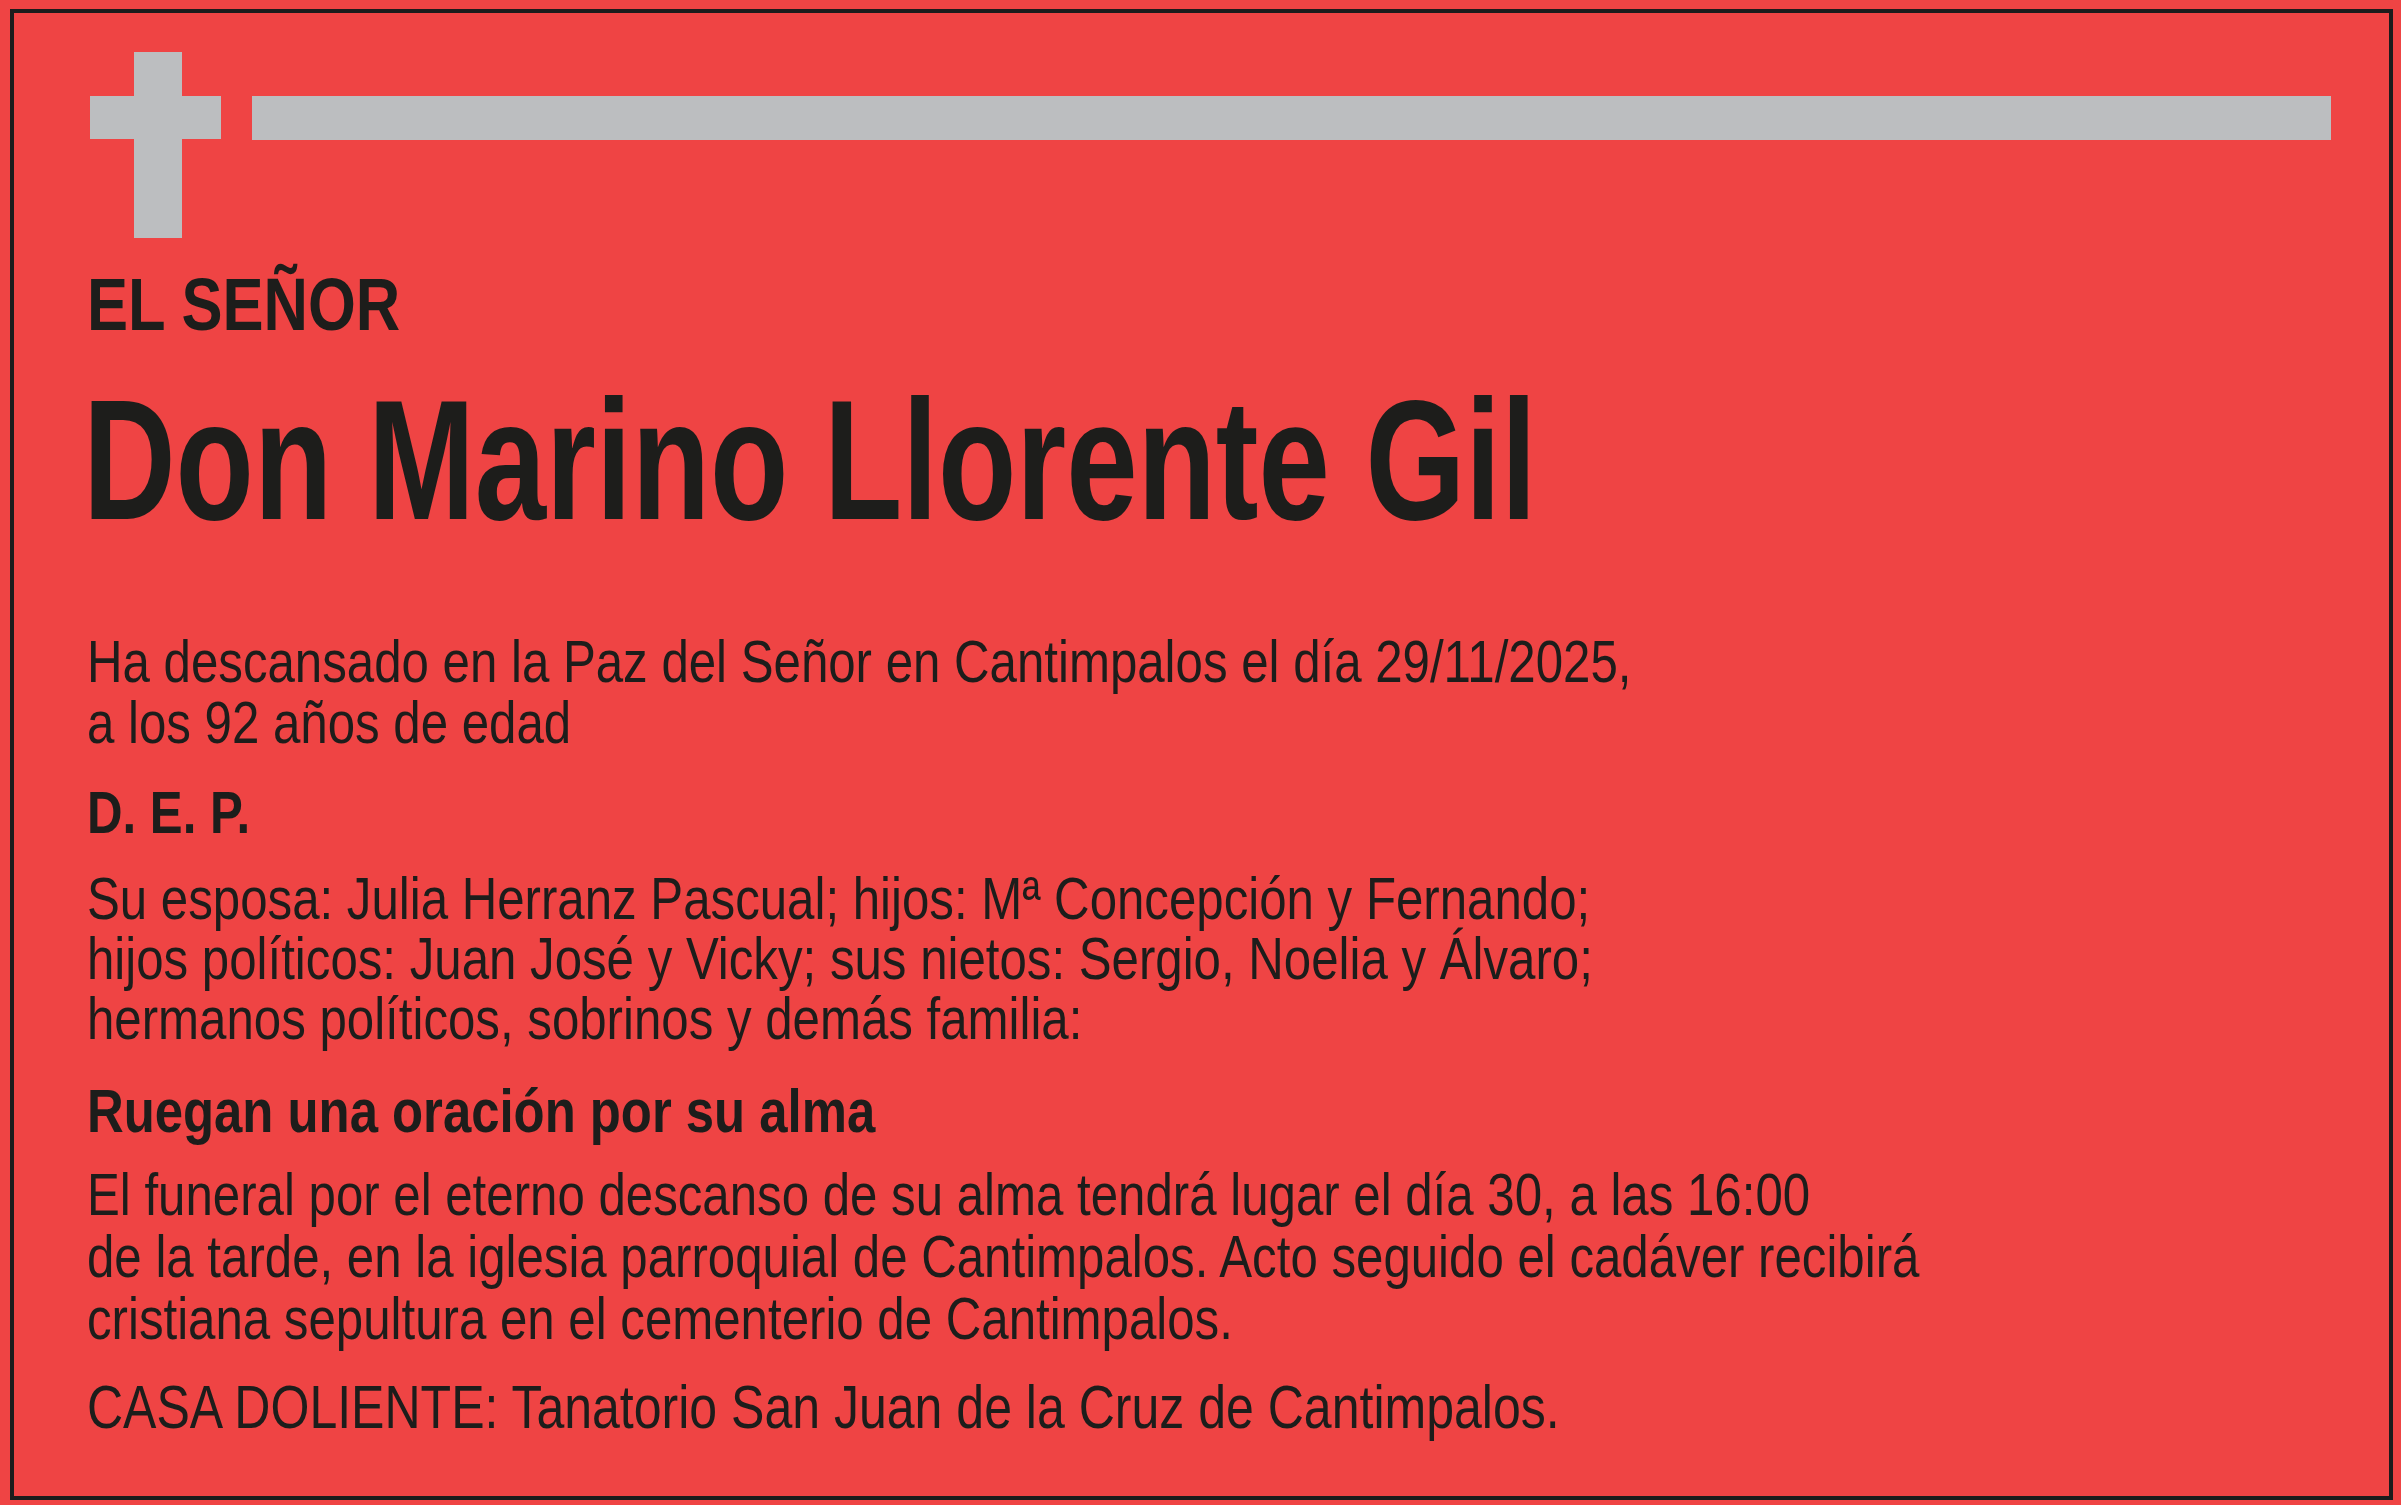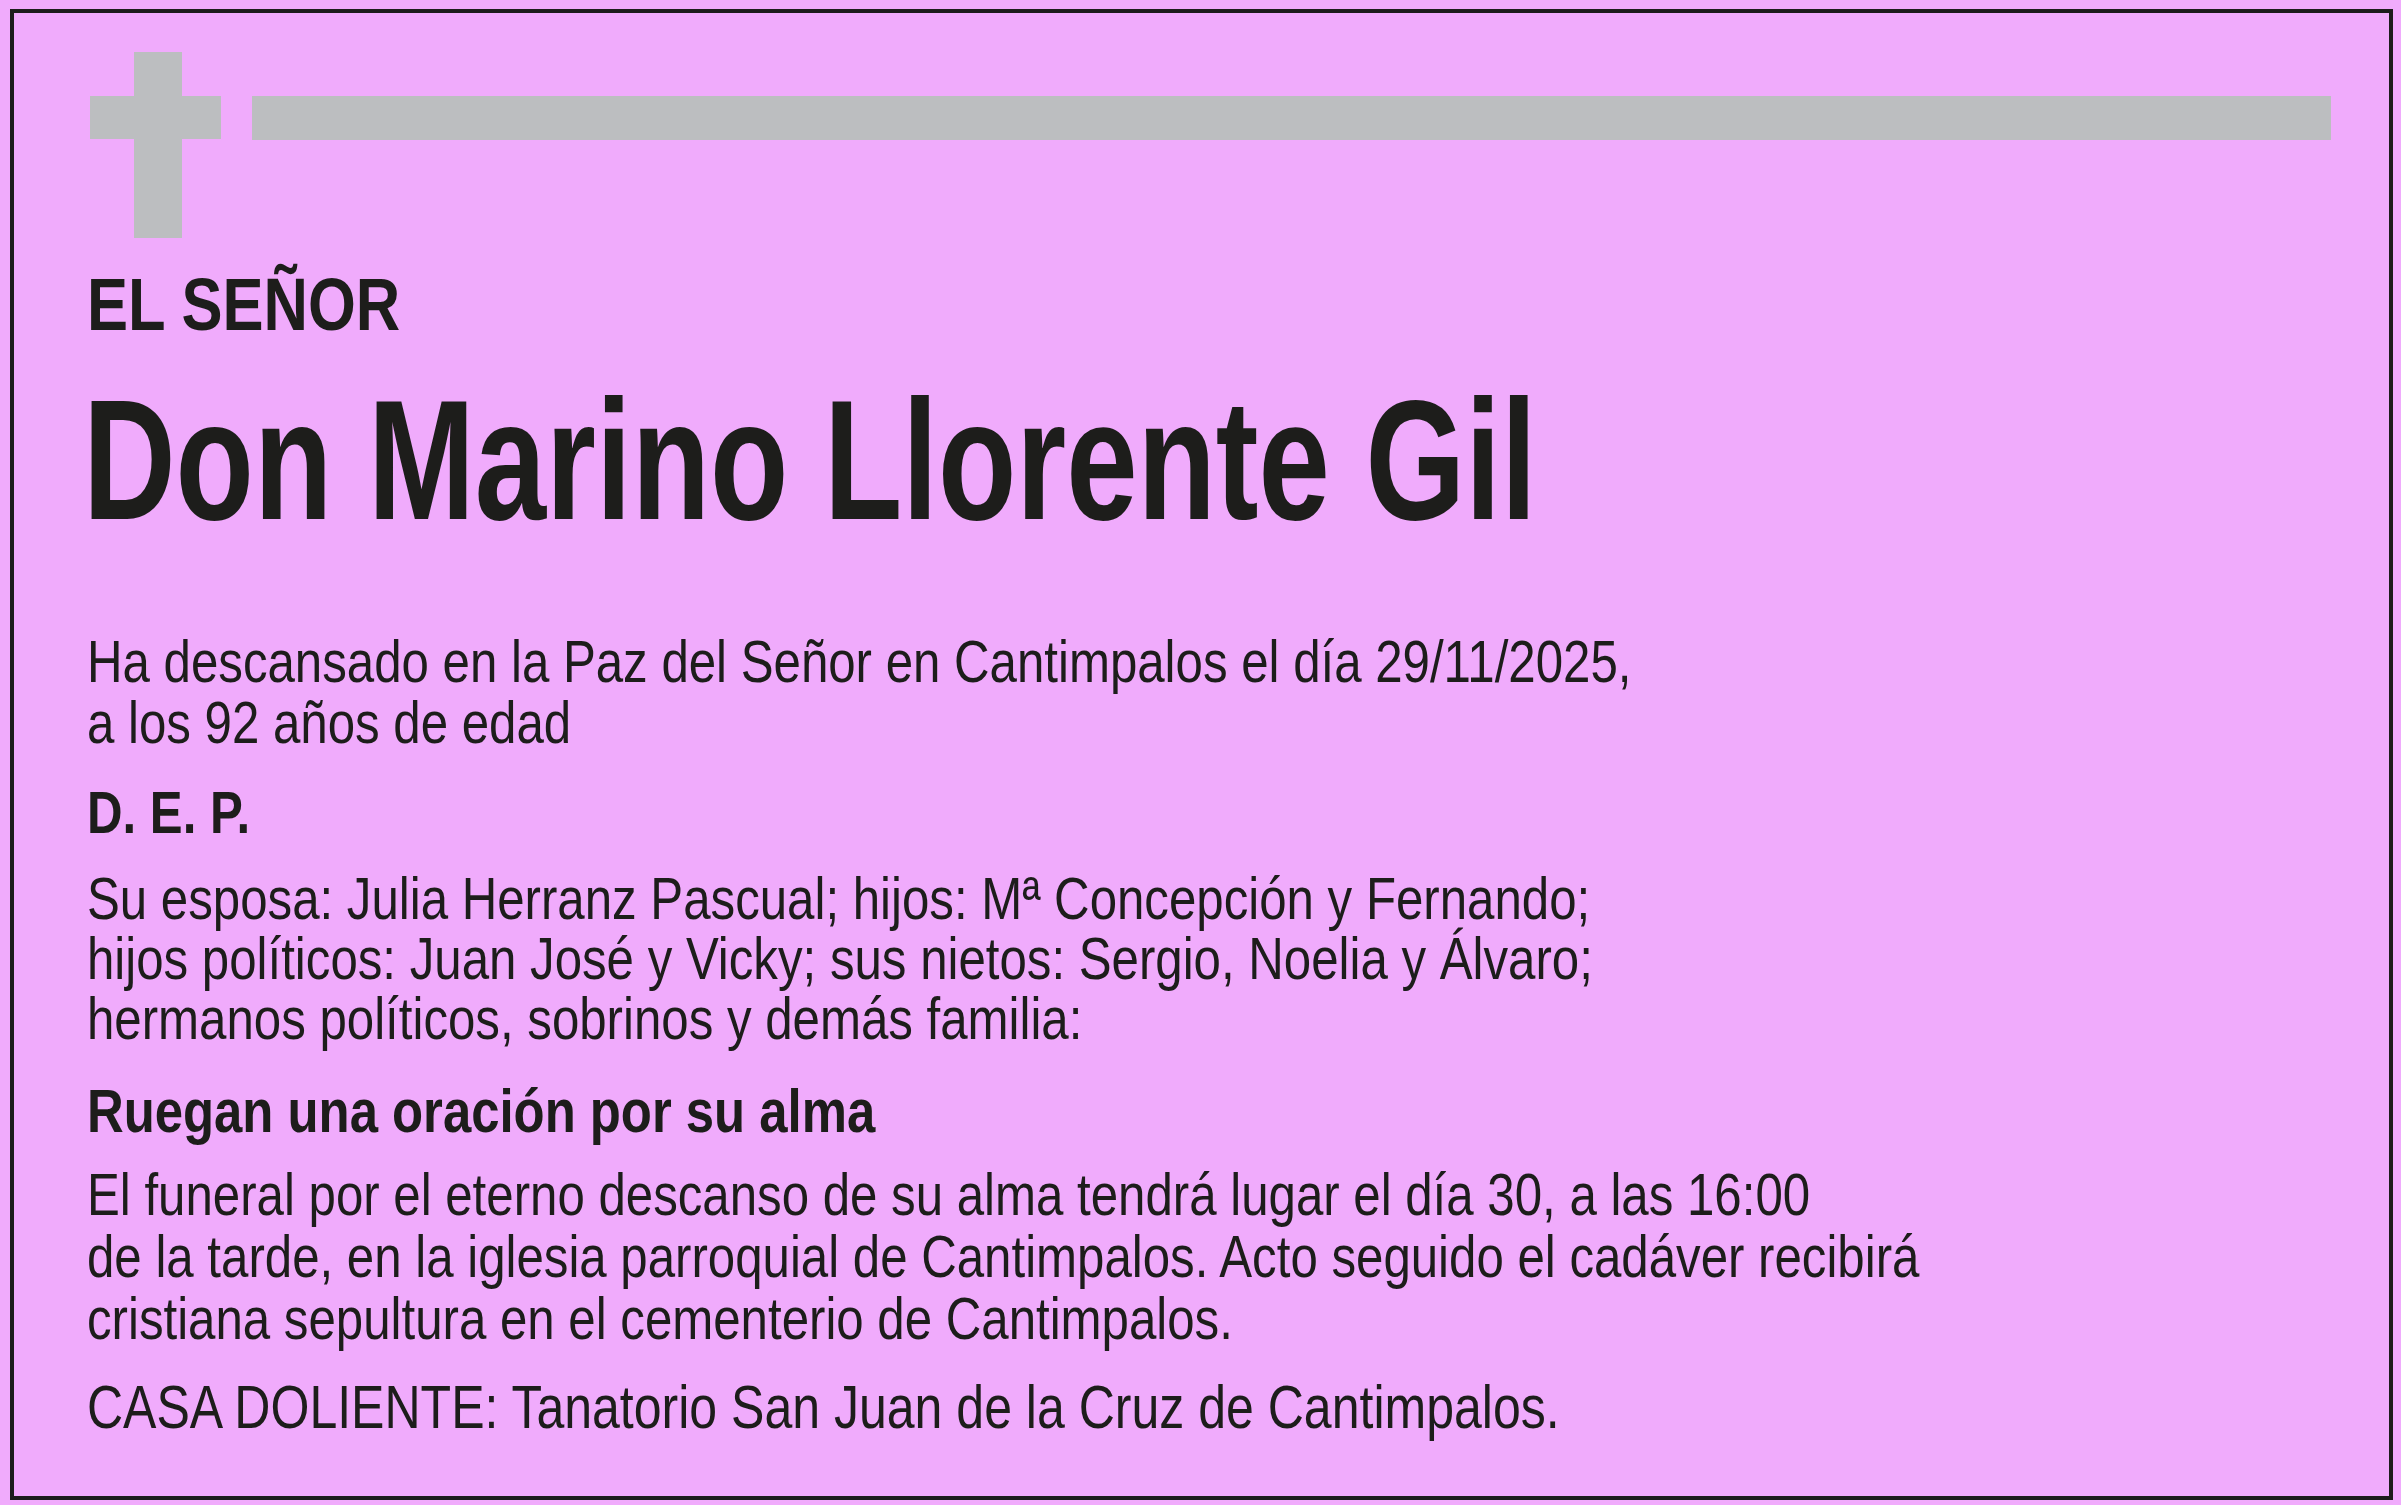--- a/index.html
+++ b/index.html
@@ -4,21 +4,21 @@
 <style>
   html, body {
     margin: 0;
     padding: 0;
     background: #ffffff;
   }
   #page {
     position: relative;
     width: 2401px;
     height: 1506px;
-    background: #f0abfc;
+    background: #ef4444;
     overflow: hidden;
     font-family: "Liberation Sans", sans-serif;
     color: #1d1d1b;
   }
   .frame {
     position: absolute;
     left: 10px;
     top: 8.6px;
     width: 2383px;
     height: 1491px;

